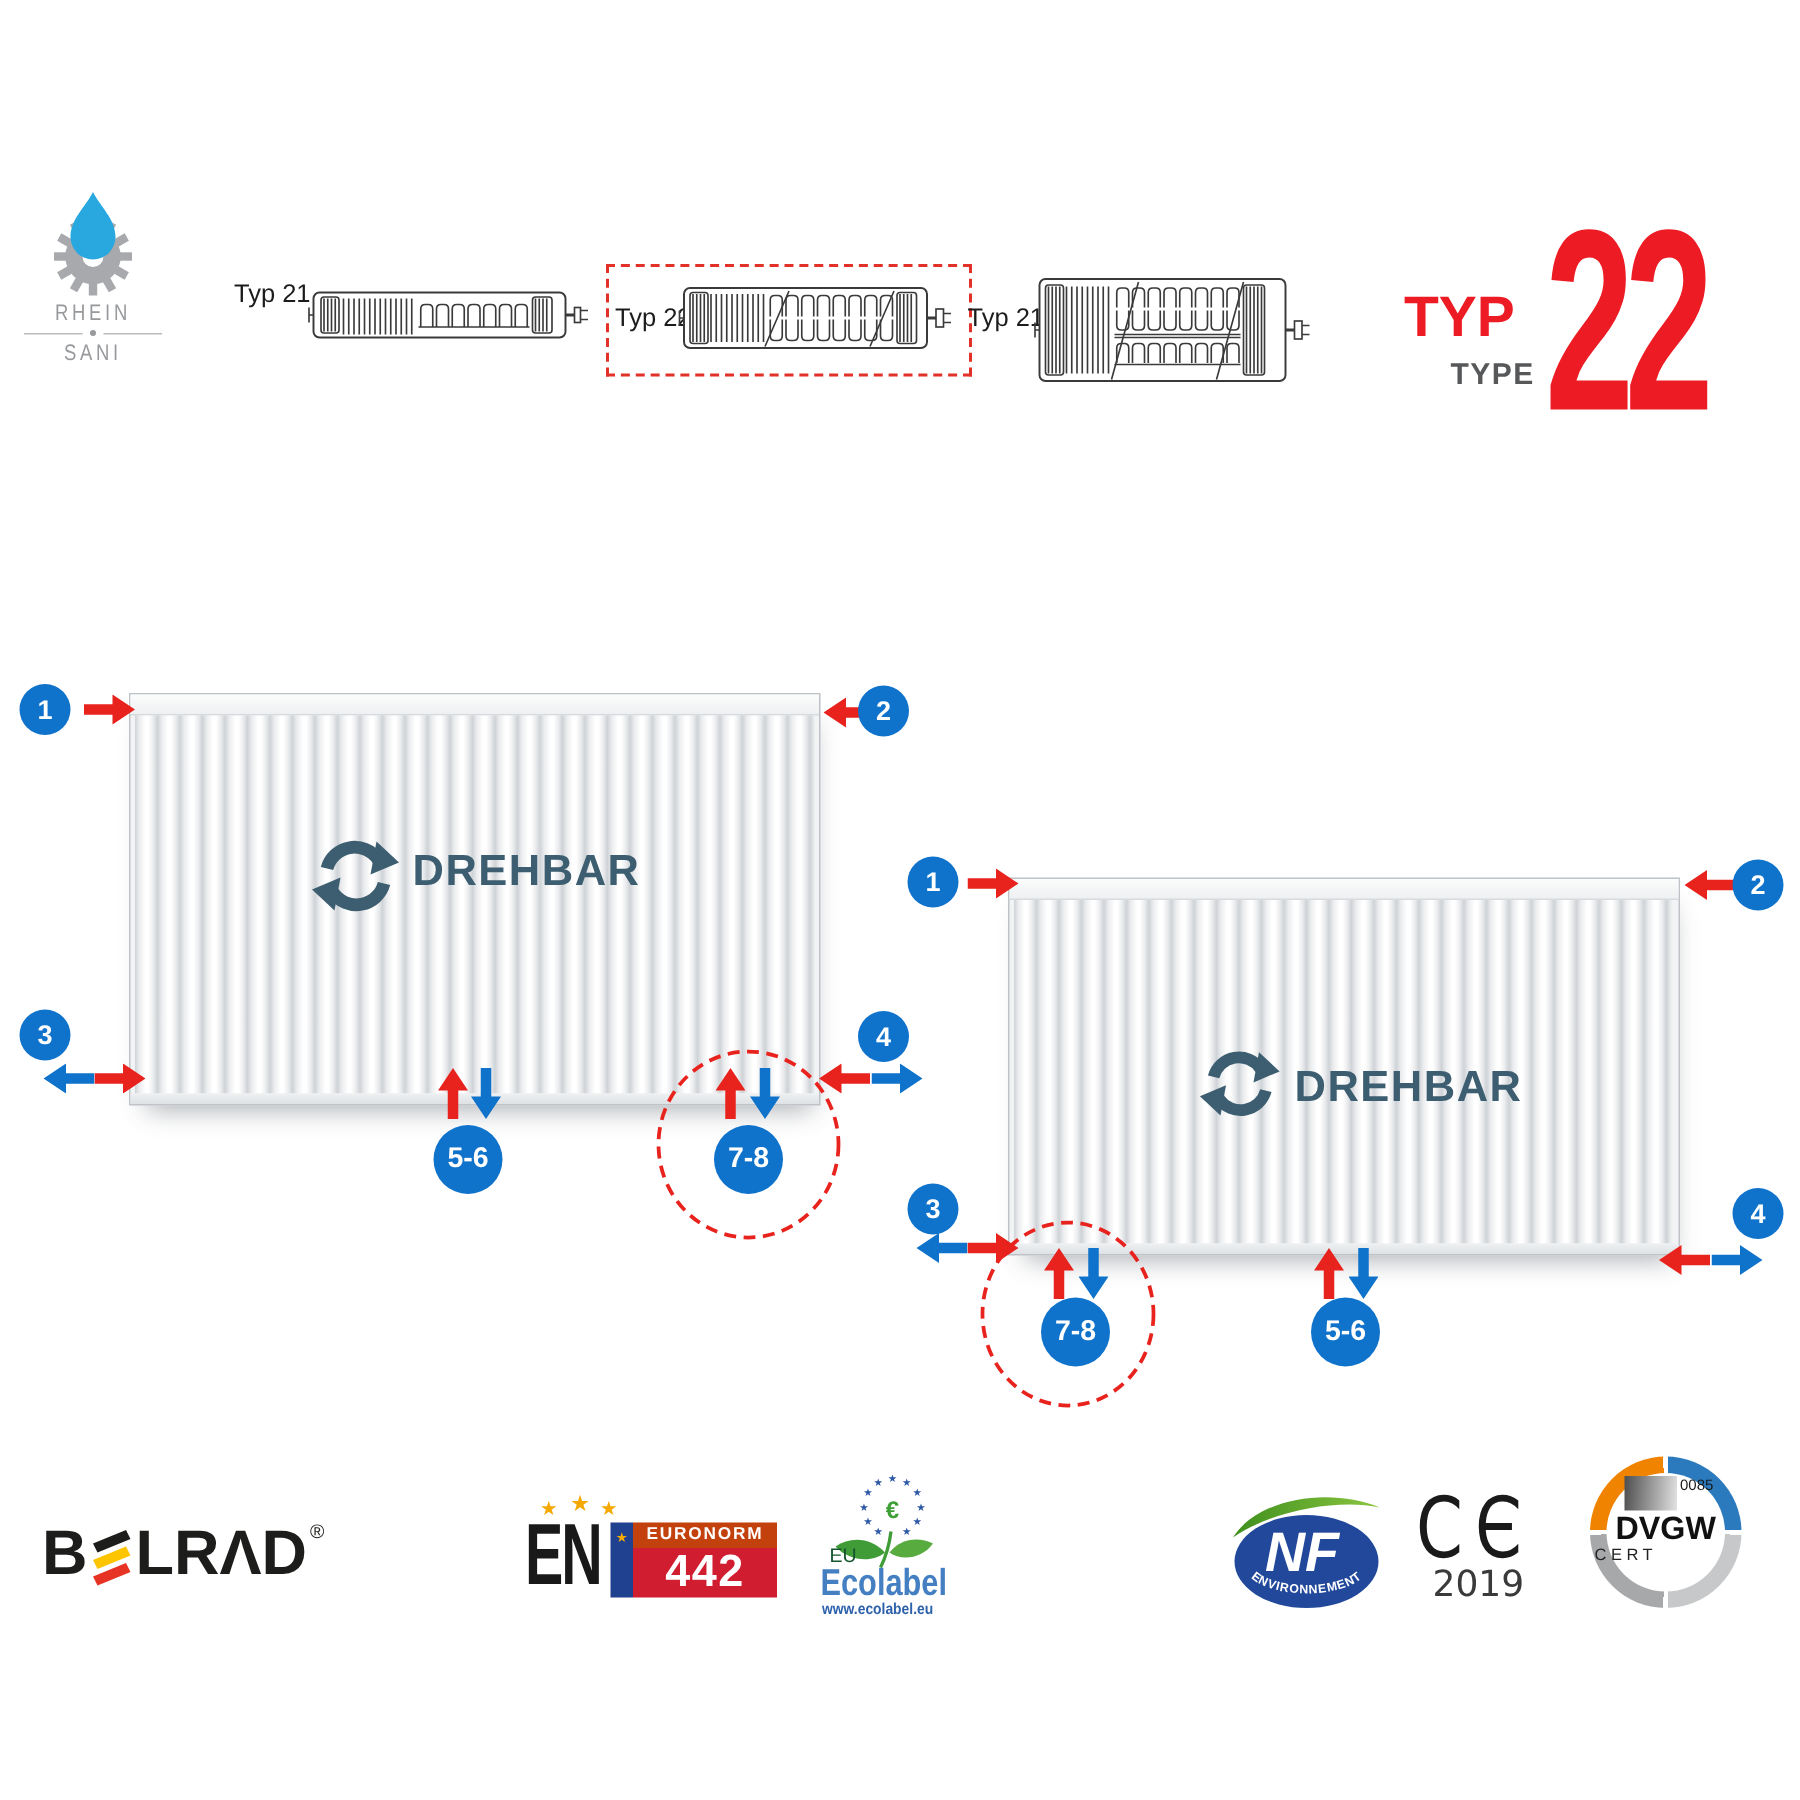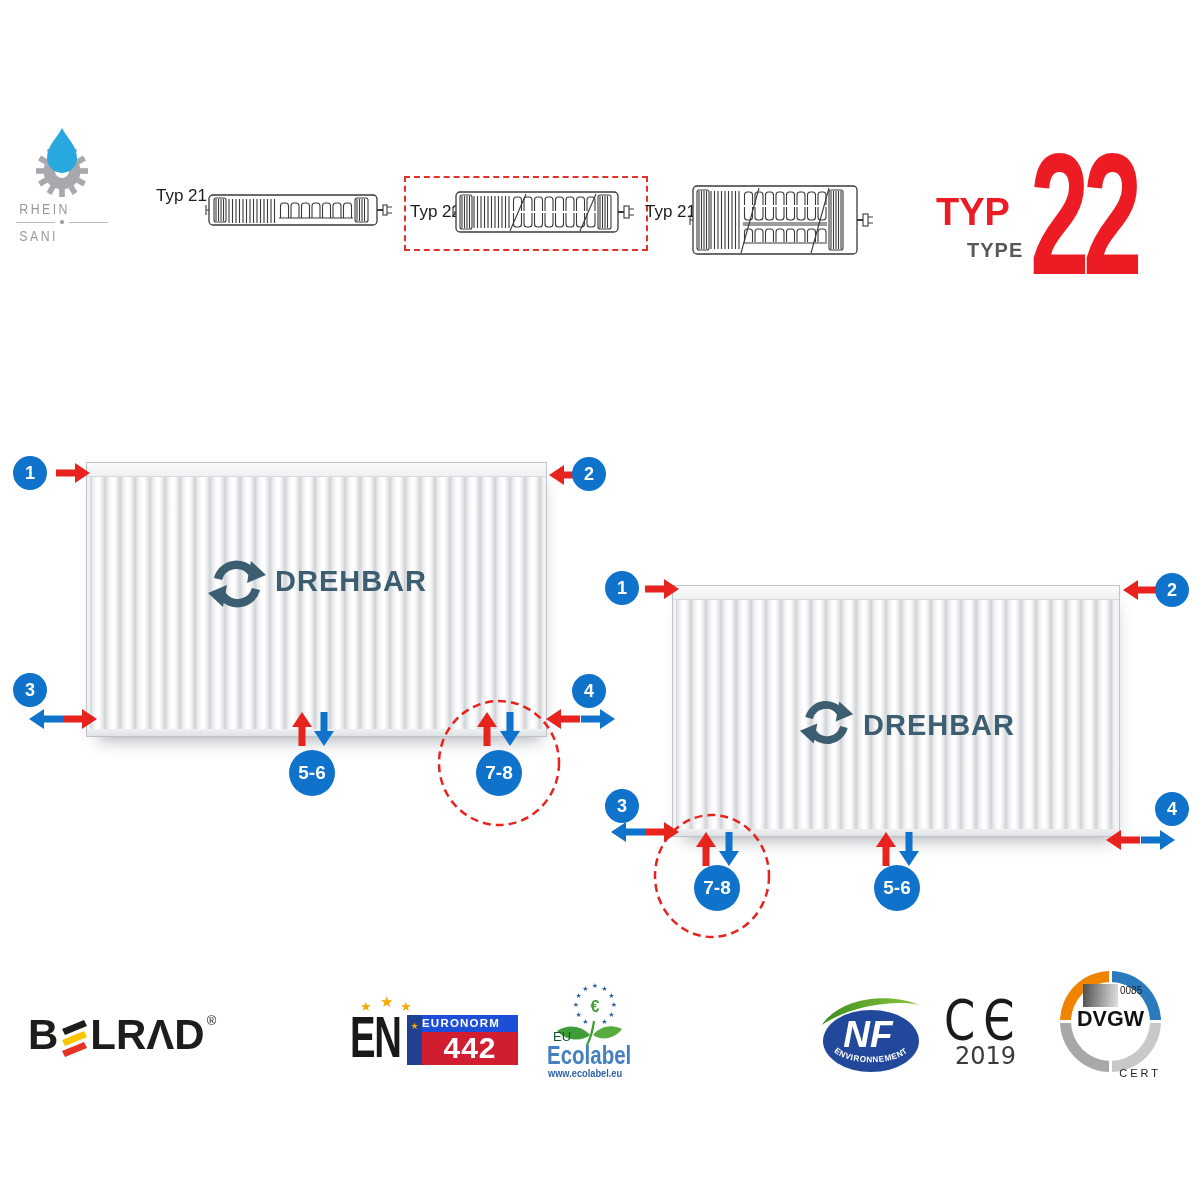--- a/index.html
+++ b/index.html
@@ -1,21 +1,21 @@
 <!DOCTYPE html>
 <html><head>
 <meta charset="utf-8">
 <style>
   html,body{margin:0;padding:0;background:#fff;}
   .canvas{position:relative;width:1200px;height:1200px;background:#fff;overflow:hidden;
           font-family:"Liberation Sans",sans-serif;color:#1c1c1c;}
   .abs{position:absolute;}
 
   
-  .rs-logo{position:absolute;left:10px;top:124px;width:104px;}
+  .rs-logo{position:absolute;left:10px;top:124px;width:104px;text-align:center;}
   .rs-word{color:#97999c;font-size:15px;letter-spacing:3px;transform:scaleX(.82);display:block;}
   .rs-div{display:flex;align-items:center;gap:5px;margin:3px 6px;}
   .rs-div .l{flex:1;height:1px;background:#b9bbbd;}
   .rs-div .dot{width:4px;height:4px;border-radius:50%;background:#97999c;}
 
   
   .typ-label{position:absolute;font-size:17px;color:#1c1c1c;}
   .typ-draw{position:absolute;}
   .typ-draw path,.typ-draw rect,.typ-draw line{stroke:#3a3a3a;fill:none;stroke-width:1.1;}
   .typ-draw rect.box{stroke-width:1.3;fill:#fff;}
@@ -55,22 +55,22 @@
   .belrad .ch{font-size:42px;font-weight:bold;line-height:1;}
   .belrad svg{margin:0 1px;}
   .belrad .reg{font-size:13px;margin-left:2px;line-height:1;}
 
   .en442{position:absolute;left:350px;top:998px;width:175px;height:72px;}
   .en442 .star{position:absolute;color:#f5a800;font-family:"DejaVu Sans",sans-serif;line-height:1;}
   .en442 .en{position:absolute;left:0;top:18px;font-size:58px;font-weight:bold;line-height:0.74;
              letter-spacing:-2px;color:#191919;transform:scaleX(.66);transform-origin:left top;}
   .en442 .strip{position:absolute;left:57px;top:17px;width:15px;height:50px;background:#20418f;text-align:center;}
   .en442 .strip .star{position:static;font-size:9px;color:#f5a800;}
-  .en442 .bar{position:absolute;left:72px;top:17px;width:96px;height:17px;background:#1d4ed8;color:#fff;
-              font-size:11.5px;font-weight:bold;letter-spacing:1.2px;text-align:left;line-height:17px;}
+  .en442 .bar{position:absolute;left:72px;top:17px;width:96px;height:17px;background:#c2410c;color:#fff;
+              font-size:11.5px;font-weight:bold;letter-spacing:1.2px;text-align:center;line-height:17px;}
   .en442 .num{position:absolute;left:72px;top:34px;width:96px;height:33px;background:#d01d30;color:#fff;
               font-size:30px;font-weight:bold;text-align:center;line-height:32px;letter-spacing:1px;}
 
   .eco-eu{position:absolute;left:553px;top:1030px;font-size:13px;font-weight:normal;color:#14532d;line-height:1;}
   .eco-name{position:absolute;left:547px;top:1042px;font-size:25px;font-weight:600;color:#447fc1;line-height:1.1;
             transform:scaleX(.82);transform-origin:left top;}
   .eco-url{position:absolute;left:548px;top:1068px;font-size:10.5px;font-weight:bold;color:#2e61ab;line-height:1;
            transform:scaleX(.88);transform-origin:left top;}
 
   .kiwa{position:absolute;left:643px;top:1014px;display:flex;align-items:center;gap:9px;}
@@ -82,22 +82,22 @@
   .ce-year{position:absolute;left:955px;top:1044px;font-family:"DejaVu Sans",sans-serif;font-size:24px;color:#3a3a3a;line-height:1;}
 
   .dvgw{position:absolute;left:1060px;top:971px;width:101px;height:101px;border-radius:50%;
         background:conic-gradient(from 0deg,#fff 0deg 2deg,#2b7abd 2deg 88deg,#fff 88deg 92deg,
         #c6c8ca 92deg 178deg,#fff 178deg 182deg,#a6a8aa 182deg 268deg,#fff 268deg 272deg,
         #f08300 272deg 358deg,#fff 358deg 360deg);}
   .dvgw .inner{position:absolute;left:11px;top:11px;right:11px;bottom:11px;border-radius:50%;background:#fff;}
   .dvgw .gsq{position:absolute;left:23px;top:13px;width:35px;height:23px;background:linear-gradient(95deg,#4e4e4e,#e2e2e2);}
   .dvgw .code{position:absolute;left:60px;top:13px;font-size:10px;color:#1a1a1a;line-height:1.4;}
   .dvgw .nm{position:absolute;left:0;top:38px;width:100%;text-align:center;font-size:21.5px;font-weight:bold;color:#111;line-height:1;}
-  .dvgw .ct{position:absolute;left:0;top:61px;width:100%;text-align:right;font-size:11px;letter-spacing:3px;
-            padding-left:3px;box-sizing:border-box;color:#222;line-height:1;margin-top:36px;}
+  .dvgw .ct{position:absolute;left:0;top:61px;width:100%;text-align:left;font-size:11px;letter-spacing:3px;
+            padding-left:3px;box-sizing:border-box;color:#222;line-height:1;}
 </style>
 </head>
 <body>
 
 <div class="canvas">
 
   <div class="rs-logo">
     <svg width="70" height="76" viewBox="0 0 70 76" style="display:block;margin:0 auto;">
       <g fill="#a7a9ac">
         <rect x="32.2" y="21" width="5.6" height="8" transform="rotate(0 35 47)"></rect>

